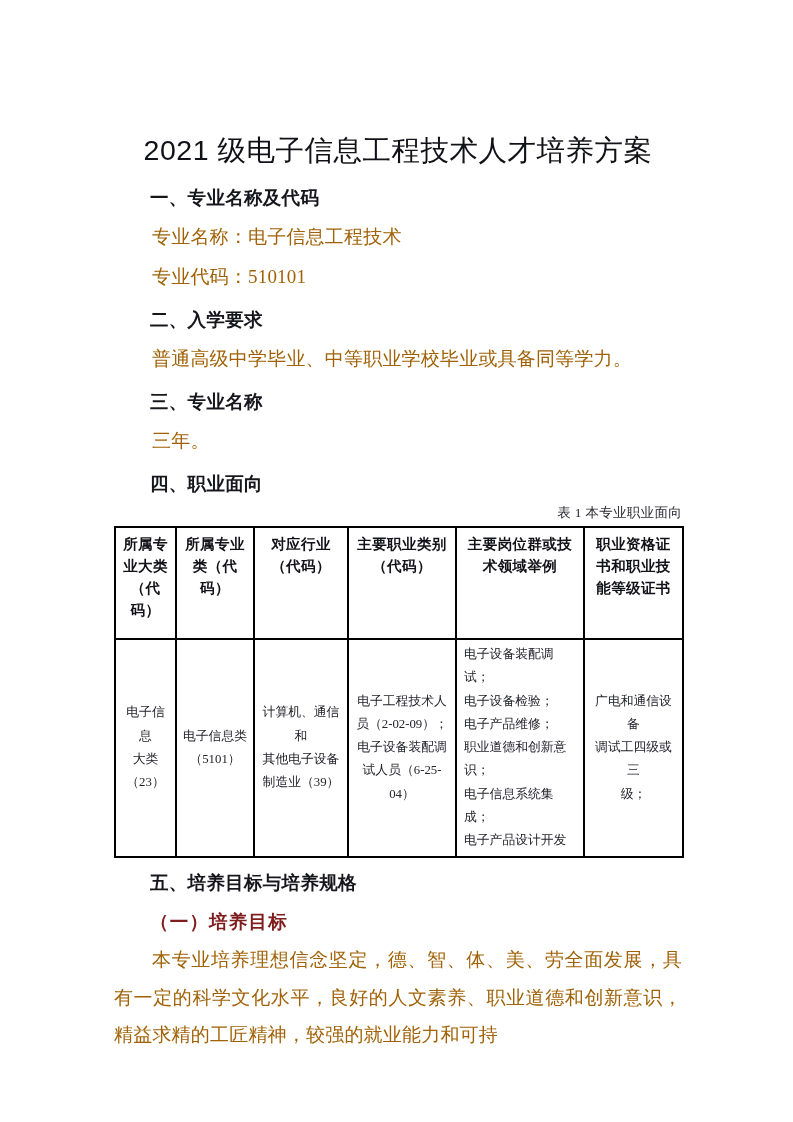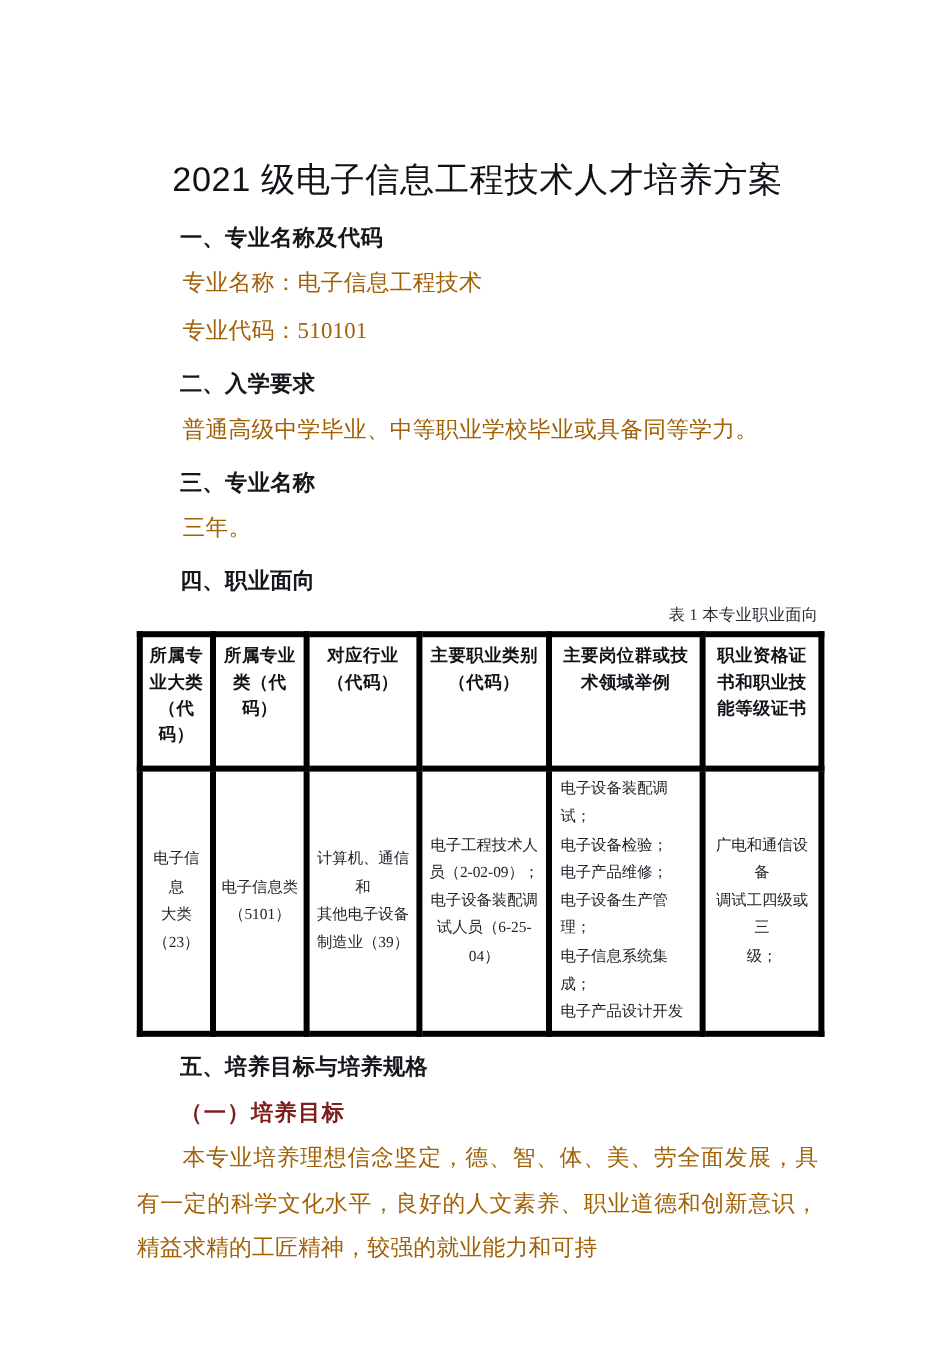--- a/index.html
+++ b/index.html
@@ -95,21 +95,21 @@
 
   
   table.job-table {
     border-collapse: collapse;
     width: 568px;
     table-layout: fixed;
     margin: 0;
   }
   table.job-table td,
   table.job-table th {
-    border: 5px solid #000000;
+    border: 2px solid #000000;
     padding: 3px 4px;
     vertical-align: middle;
     box-sizing: border-box;
   }
   table.job-table th {
     font-family: "Liberation Serif", "DejaVu Serif", serif;
     font-weight: 700;
     font-size: 14.5px;
     line-height: 1.52;
     text-align: center;
@@ -200,21 +200,21 @@
           <td>
             <span class="cell-line">电子工程技术人</span>
             <span class="cell-line">员（2-02-09）；</span>
             <span class="cell-line">电子设备装配调</span>
             <span class="cell-line">试人员（6-25-04）</span>
           </td>
           <td class="left">
             <span class="cell-line">电子设备装配调试；</span>
             <span class="cell-line">电子设备检验；</span>
             <span class="cell-line">电子产品维修；</span>
-            <span class="cell-line">电子设备生产管理；</span>
+            <span class="cell-line">职业道德和创新意识；</span>
             <span class="cell-line">电子信息系统集成；</span>
             <span class="cell-line">电子产品设计开发</span>
           </td>
           <td>
             <span class="cell-line">广电和通信设备</span>
             <span class="cell-line">调试工四级或三</span>
             <span class="cell-line">级；</span>
           </td>
         </tr>
       </tbody>

